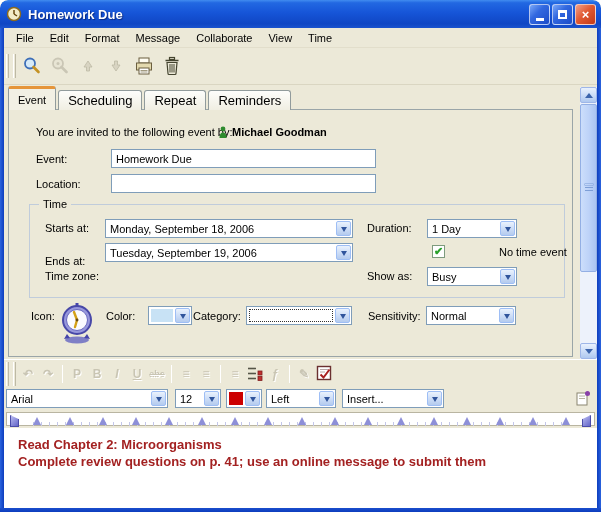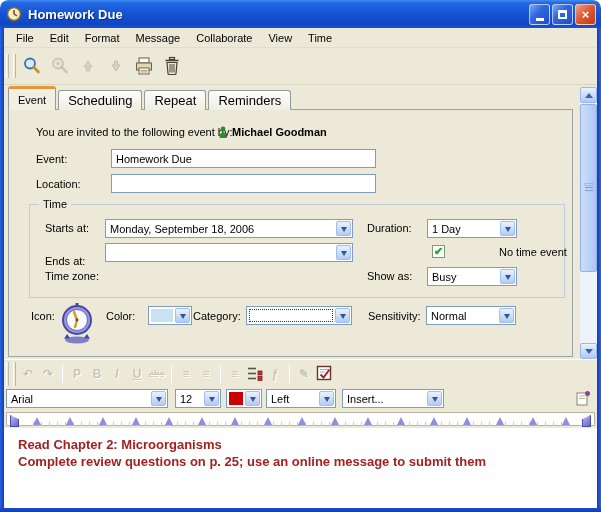--- a/index.html
+++ b/index.html
@@ -239,20 +239,21 @@
       <span class="lbl" style="left:337px;top:17px;">Duration:</span>
       <div class="combo" style="left:397px;top:14px;width:90px;">
         <span class="cv">1 Day</span>
         <span class="cb">
             <i class="tri"></i>
           </span>
       </div>
 
       <span class="lbl" style="left:15px;top:41px;margin-top:9px;">Ends at:</span>
       <div class="combo" style="left:75px;top:38px;width:248px;">
+        <span class="cv">Tuesday, September 19, 2006</span>
         <span class="cb">
             <i class="tri"></i>
           </span>
       </div>
       <span class="cbx" style="left:402px;top:40px;">
           <span>✔</span>
         </span>
       <span class="lbl" style="left:421px;top:41px;padding-left:48px;">No time event</span>
 
       <span class="lbl" style="left:15px;top:65px;">Time zone:</span>
@@ -416,16 +417,16 @@
         <i class="ttri"></i>
           <i class="ttri"></i>
       </span>
       <span class="rmark l"></span>
       <span class="rmark r"></span>
     </div>
   </div>
 
   <div class="editor">
     <div class="ed-line">Read Chapter 2: Microorganisms</div>
-    <div class="ed-line">Complete review questions on p. 25; use an online message to submit them</div>
+    <div class="ed-line">Complete review questions on p. 41; use an online message to submit them</div>
   </div>
 
 </div>
 
 </body></html>

